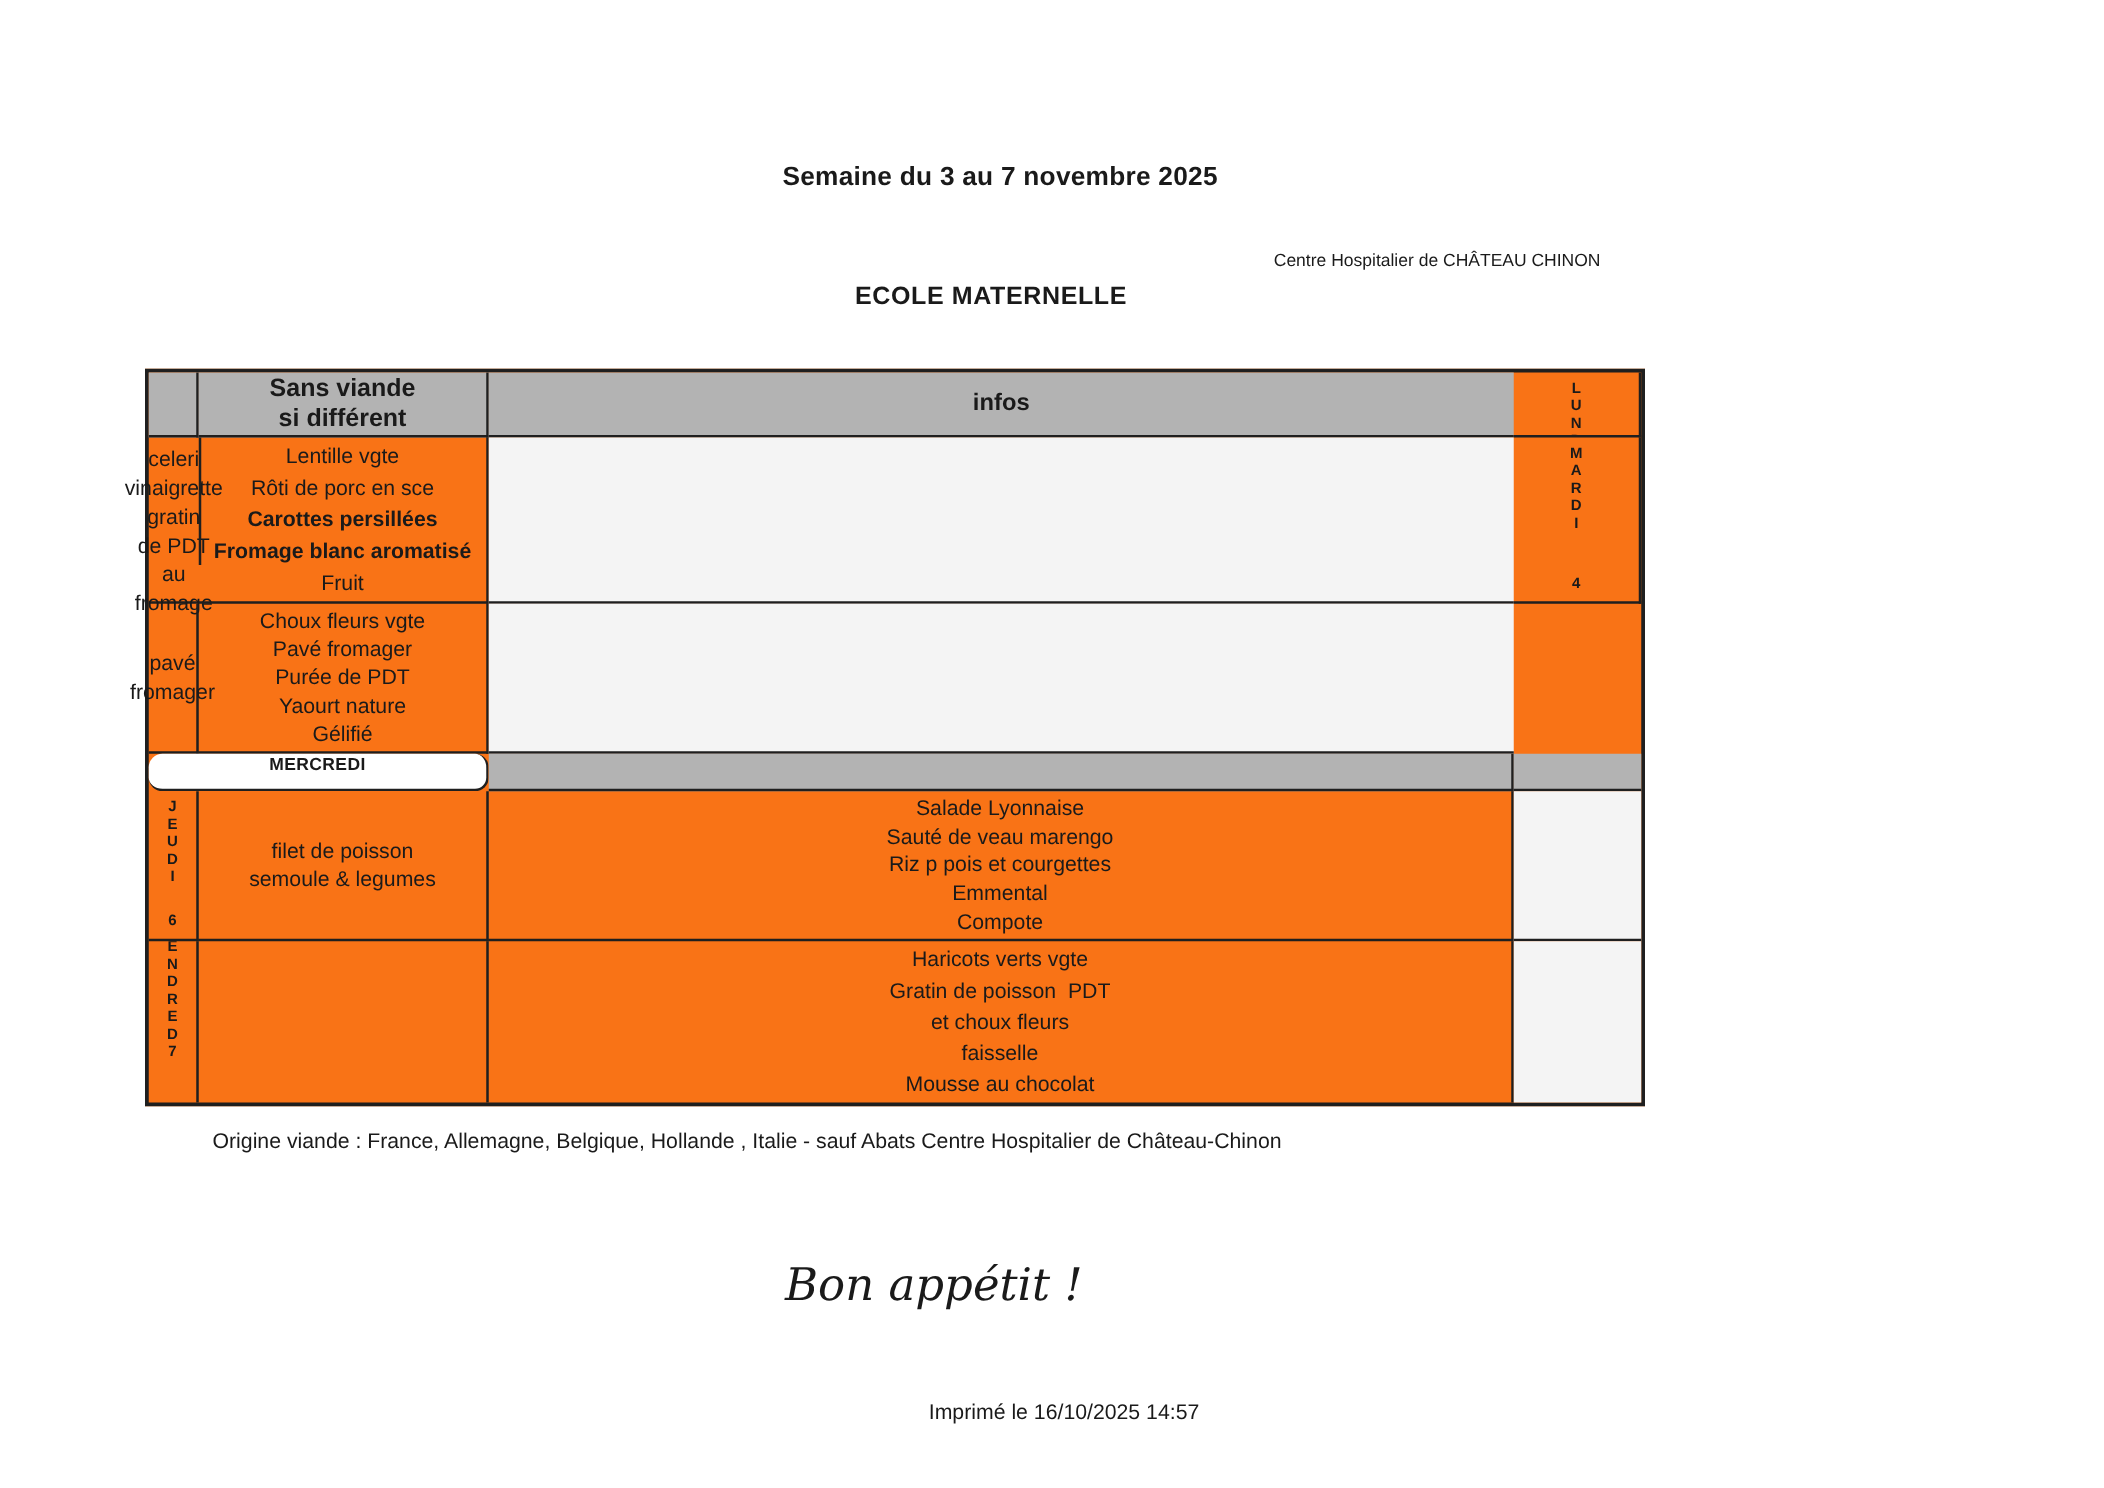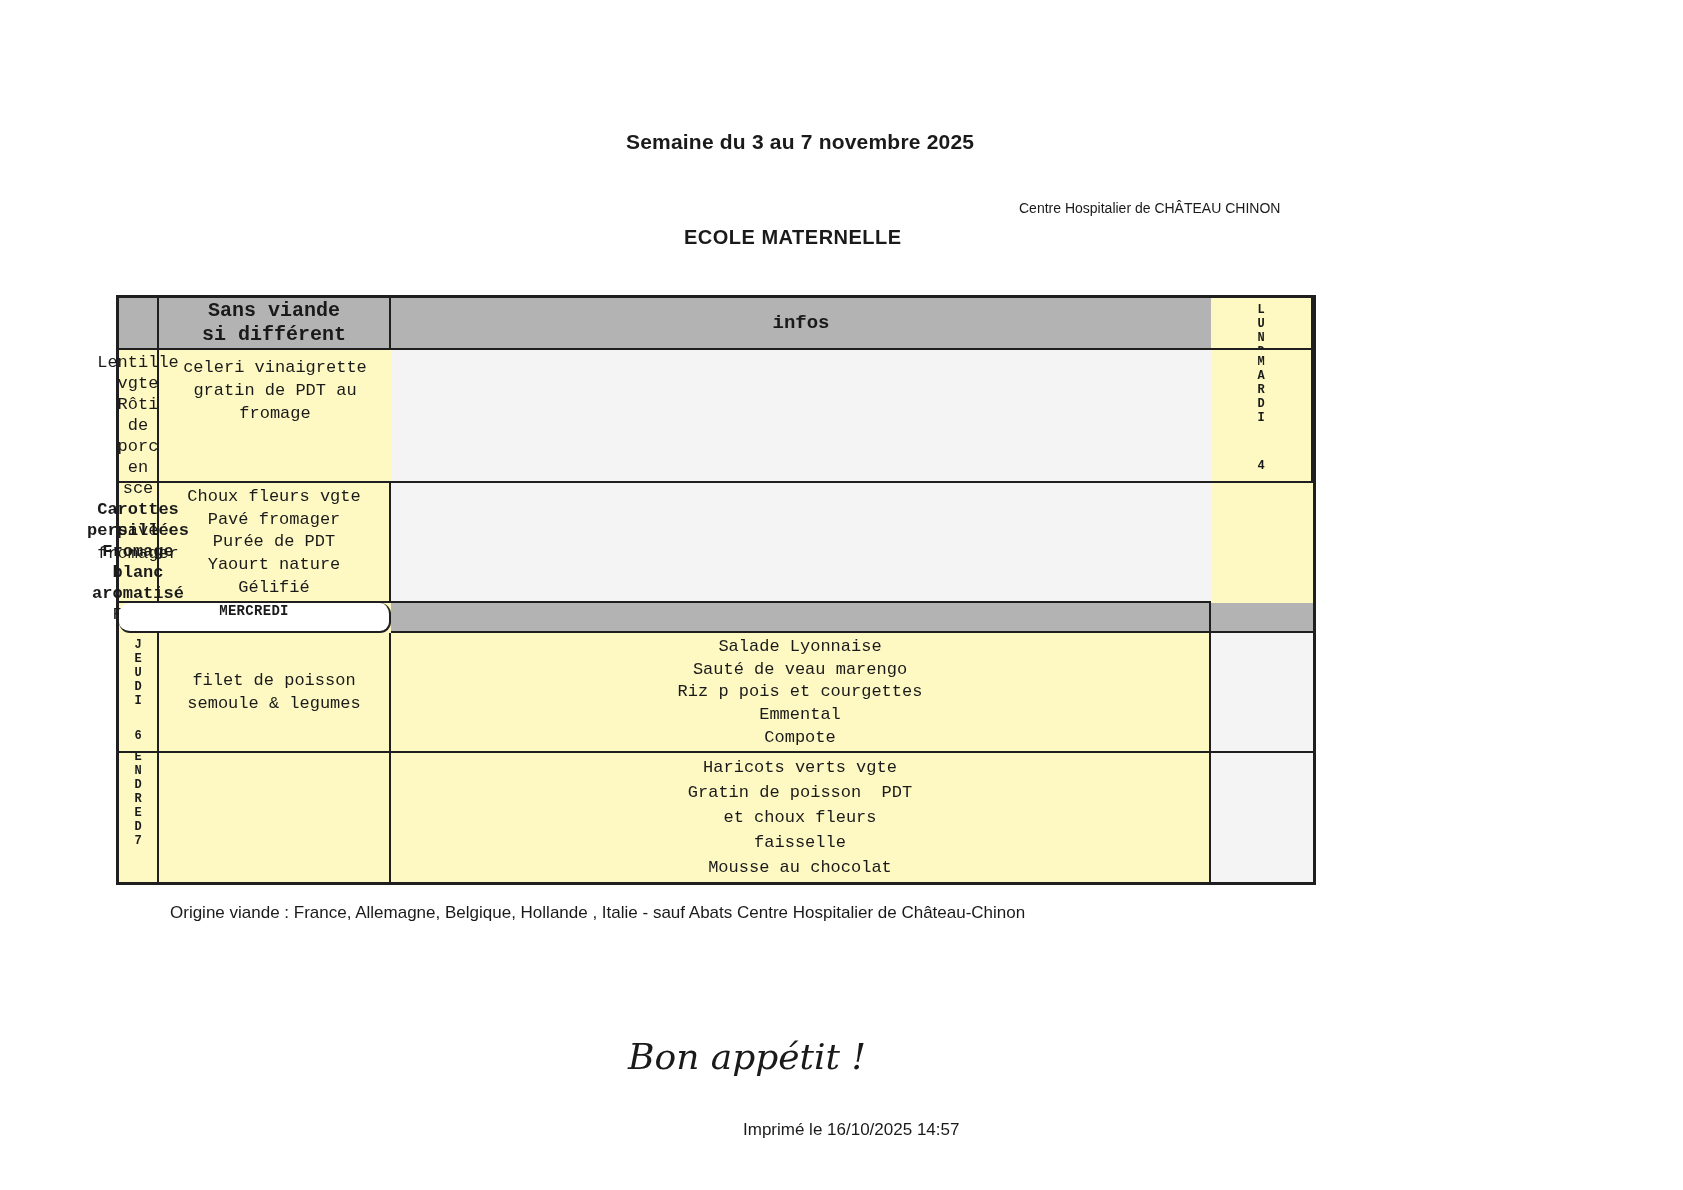--- a/index.html
+++ b/index.html
@@ -17,22 +17,21 @@
   .org-name{position:absolute;left:1003px;top:200px;font-size:14px;}
   .school-title{position:absolute;left:668px;top:226px;font-size:20px;font-weight:bold;letter-spacing:.5px;}
 
   
   .menu-table{
     position:absolute;left:100px;top:295px;
     display:grid;
     grid-template-columns:40px 232px 820px 102px;
     grid-template-rows:52px 133px 120px 30px 120px 129px;
     border:3px solid var(--border);
-    background:#fef9c3;
-    font-family:Liberation Mono, monospace;
+    background:#f97316;
   }
   .cell{border-right:2px solid var(--border);border-bottom:2px solid var(--border);position:relative;}
   .cell.last{border-right:none;}
   .cell.bottom{border-bottom:none;}
 
   .header-cell{background:var(--header-gray);display:flex;flex-direction:column;align-items:center;justify-content:center;font-weight:bold;}
   .sv-header{font-size:20px;line-height:24px;}
   .menu-header{font-size:20px;letter-spacing:.3px;}
   .infos-header{font-size:19px;}
 
@@ -51,21 +50,21 @@
   .menu-item{white-space:pre-wrap;line-height:21px;}
   .menu-item.bold{font-weight:bold;}
 
   .infos-cell{background:var(--infos-cell);}
 
   .mercredi-label-cell{grid-column:1 / 3;background:#fff;display:flex;align-items:flex-start;justify-content:center;font-size:14px;font-weight:bold;letter-spacing:.3px;border-radius:11px;}
   .gray-bar{background:var(--header-gray);}
 
   
   .origin-note{position:absolute;left:154px;top:903px;font-size:17px;text-align:right;}
-  .closing{position:absolute;left:612px;top:1036px;font-size:36px;font-style:italic;font-family:"DejaVu Serif","Liberation Serif",serif;}
+  .closing{position:absolute;left:612px;top:1008px;font-size:36px;font-style:italic;font-family:"DejaVu Serif","Liberation Serif",serif;}
   .printed-note{position:absolute;left:727px;top:1120px;font-size:17px;}
 </style>
 </head>
 <body>
 
 <div class="page">
 
   <div class="week-title">Semaine du 3 au 7 novembre 2025</div>
   <div class="org-name">Centre Hospitalier de CHÂTEAU CHINON</div>
   <div class="school-title">ECOLE MATERNELLE</div>
@@ -80,31 +79,31 @@
     <div class="cell header-cell infos-header last">infos</div>
 
     <div class="cell day-cell">
       <div class="day-letters">L
 U
 N
 D
 I</div>
       <div class="day-number">3</div>
     </div>
+    <div class="cell sv-cell top-align no-right">
+      <div>celeri vinaigrette</div>
+      <div>gratin de PDT au fromage</div>
+      <div class="partial-divider"></div>
+    </div>
     <div class="cell menu-cell">
       <div class="menu-item">Lentille vgte</div>
       <div class="menu-item">Rôti de porc en sce</div>
       <div class="menu-item bold">Carottes persillées</div>
       <div class="menu-item bold">Fromage blanc aromatisé</div>
       <div class="menu-item">Fruit</div>
-    </div>
-    <div class="cell sv-cell top-align no-right">
-      <div>celeri vinaigrette</div>
-      <div>gratin de PDT au fromage</div>
-      <div class="partial-divider"></div>
     </div>
     <div class="cell infos-cell last"></div>
 
     <div class="cell day-cell">
       <div class="day-letters">M
 A
 R
 D
 I</div>
       <div class="day-number">4</div>

